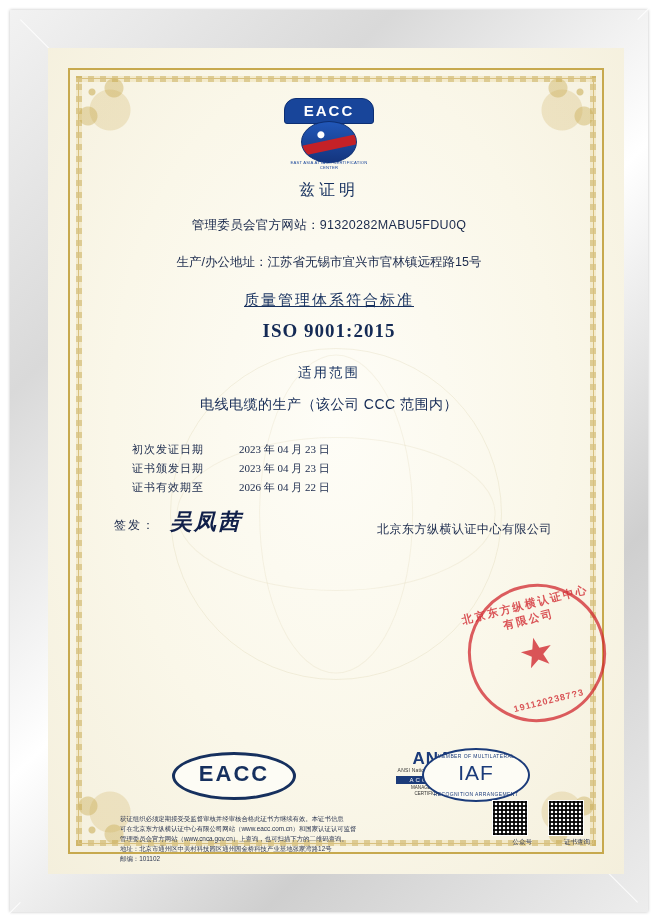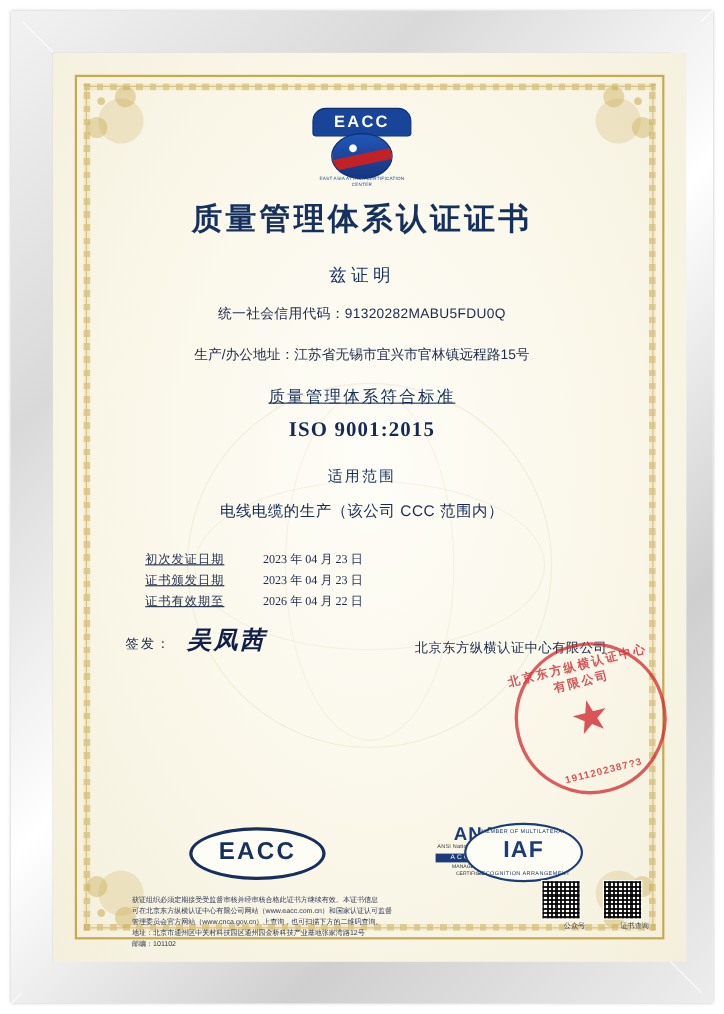--- a/index.html
+++ b/index.html
@@ -257,21 +257,21 @@
 
   
   .dates {
     width: 300px;
     margin-left: 26px;
     text-align: left;
     font-size: 11px;
     line-height: 19px;
     color: #1b2a4c;
   }
-  .dates .row span.k { display: inline-block; width: 104px; letter-spacing: 1px; text-decoration: underline; }
+  .dates .row span.k { display: inline-block; width: 104px; letter-spacing: 1px; }
   .dates .row span.v { font-family: "Liberation Serif", serif; }
 
   
   .sig-row {
     position: relative;
     margin-top: 8px;
     height: 44px;
   }
   .sig-label {
     position: absolute;
@@ -394,21 +394,21 @@
     position: absolute;
     right: 36px; top: 0;
     width: 104px; height: 50px;
     border-radius: 50%;
     border: 2px solid #1b3b7a;
     background: #fdfcf5;
     text-align: center;
   }
   .iaf .brand {
     font-size: 21px;
-    font-weight: bold;
+    font-weight: normal;
     color: #1b3b7a;
     letter-spacing: 1px;
     line-height: 46px;
   }
   .iaf .t { position: absolute; left:0; right:0; top: 3px; font-size: 5px; color:#1b3b7a; letter-spacing: .4px; }
   .iaf .b { position: absolute; left:0; right:0; bottom: 3px; font-size: 5px; color:#1b3b7a; letter-spacing: .4px; }
 
   
   .footer {
     position: absolute;
@@ -466,28 +466,27 @@
   <div class="corner-orn br"></div>
 
   <div class="content">
 
     <div class="eacc-logo">
       <div class="eacc-ribbon-top">EACC</div>
       <div class="eacc-globe"></div>
       <div class="eacc-arc">EAST ASIA ATTACH CERTIFICATION CENTER</div>
     </div>
 
-    <div class="cert-title">质量管理体系认证证书</div>
 
 
     <div class="hereby">兹证明</div>
 
 
     <div class="usci">
-      <span>统一社会信用代码：</span><span>91320282MABU5FDU0Q</span>
+      <span>管理委员会官方网站：</span><span>91320282MABU5FDU0Q</span>
     </div>
 
     <div class="addr-line">
       <span>生产/办公地址：</span><span>江苏省无锡市宜兴市官林镇远程路15号</span>
     </div>
 
     <div class="standard-label">质量管理体系符合标准</div>
     <div class="standard-value">ISO 9001:2015</div>
 
     <div class="scope-label">适用范围</div>

